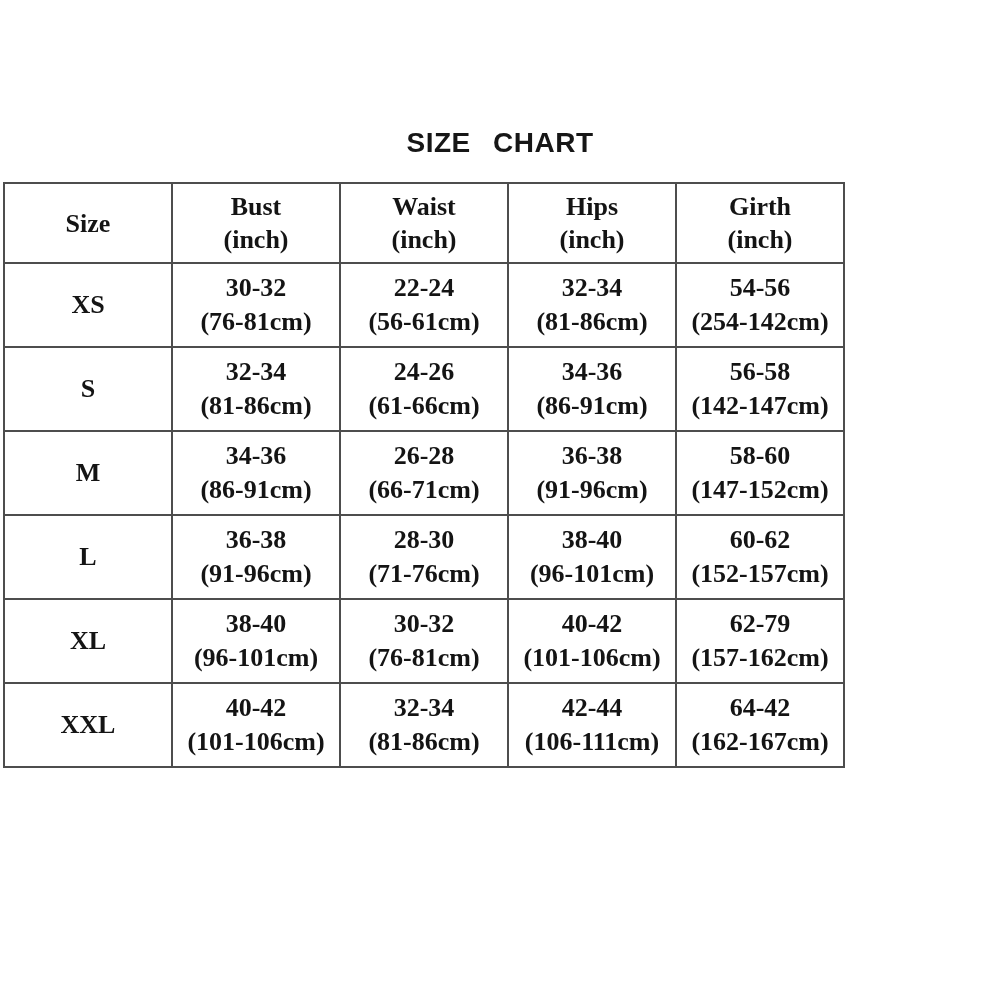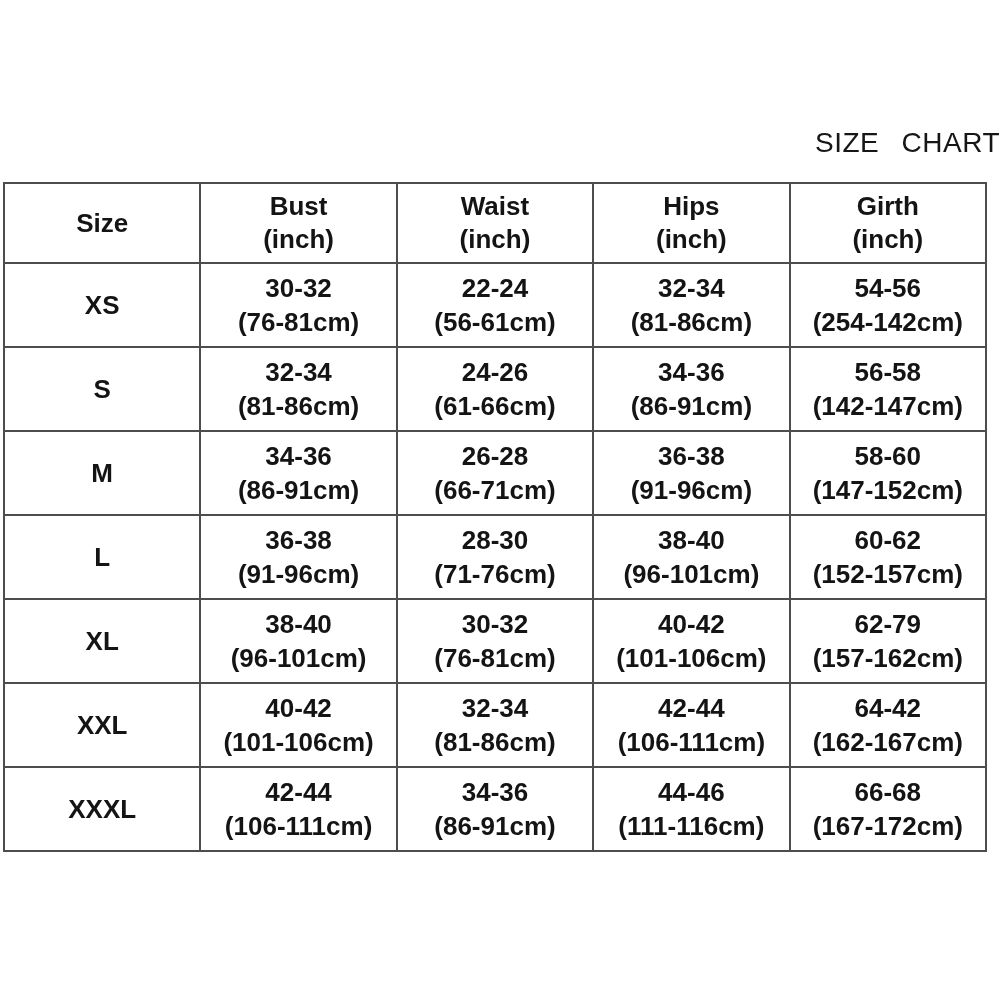--- a/index.html
+++ b/index.html
@@ -9,29 +9,29 @@
     font-family: "Liberation Sans", sans-serif;
     position: relative;
     color: #141414;
   }
   .page {
     position: absolute; left: 0; top: 0;
     width: 1000px; height: 1000px; background: #ffffff;
   }
   .chart-title {
     position: absolute; top: 127px; left: 0;
-    width: 100%; text-align: right;
-    font-size: 28px; font-weight: 400;
+    width: 100%; text-align: center;
+    font-size: 28px; font-weight: 700;
     letter-spacing: 0.5px; word-spacing: 14px;
     color: #161616;
   }
   table.size-table {
     position: absolute; left: 3px; top: 182px;
-    width: 984px;
-    border-collapse: collapse; table-layout: fixed;
+    width: 842px;
+    border-collapse: collapse; table-layout: fixed; font-family: Liberation Serif, serif;
   }
   table.size-table col { width: 20%; }
   table.size-table th, table.size-table td {
     border: 2px solid #4d4d4d;
     text-align: center; vertical-align: middle;
     font-weight: 700; color: #141414;
     background: #ffffff;
   }
   table.size-table th { height: 80px; font-size: 26px; line-height: 33px; }
   table.size-table td { height: 84px; font-size: 26px; line-height: 34px; }
@@ -203,37 +203,16 @@
         <td>
           <span class="line">42-44</span>
           <span class="line">(106-111cm)</span>
         </td>
         <td>
           <span class="line">64-42</span>
           <span class="line">(162-167cm)</span>
         </td>
       </tr>
 
-      <tr>
-        <td>
-            <span class="line">XXXL</span>
-          </td>
-        <td>
-          <span class="line">42-44</span>
-          <span class="line">(106-111cm)</span>
-        </td>
-        <td>
-          <span class="line">34-36</span>
-          <span class="line">(86-91cm)</span>
-        </td>
-        <td>
-          <span class="line">44-46</span>
-          <span class="line">(111-116cm)</span>
-        </td>
-        <td>
-          <span class="line">66-68</span>
-          <span class="line">(167-172cm)</span>
-        </td>
-      </tr>
 
     </tbody>
   </table>
 </div>
 
 </body></html>

